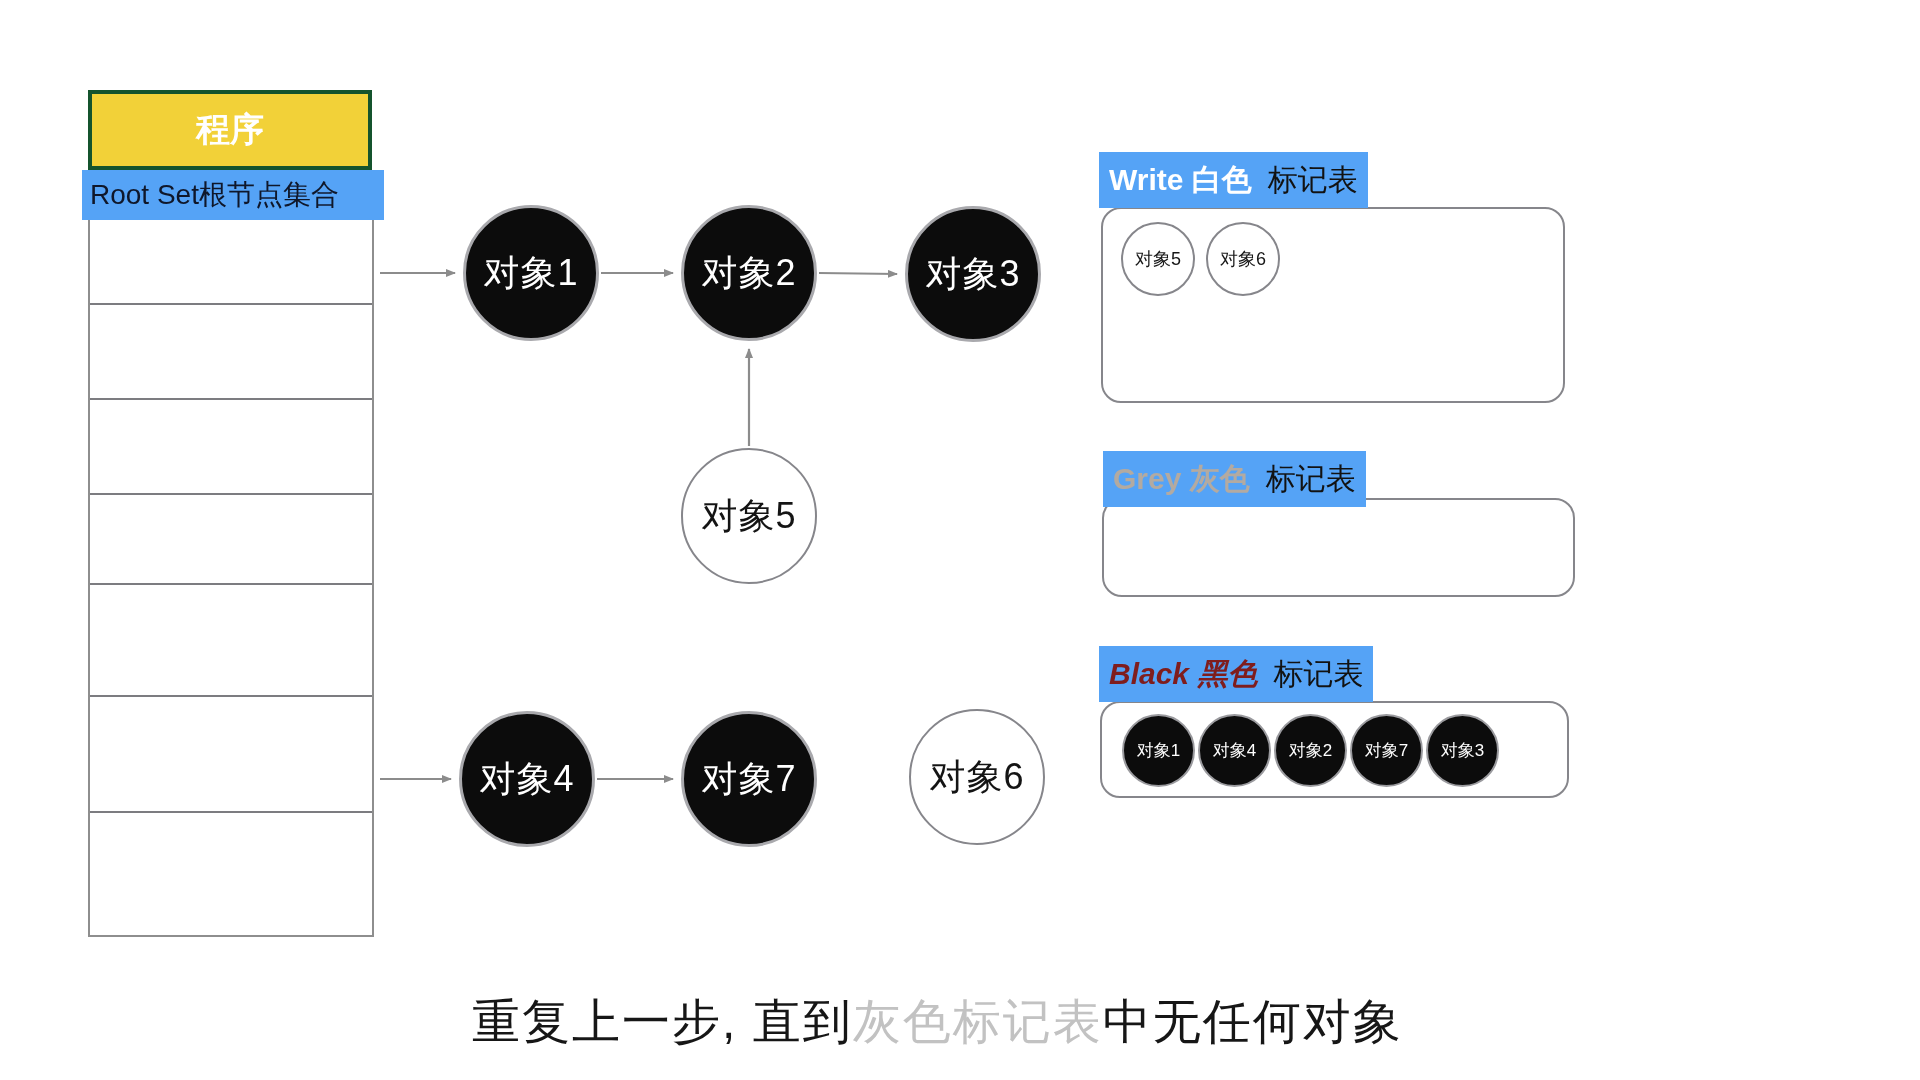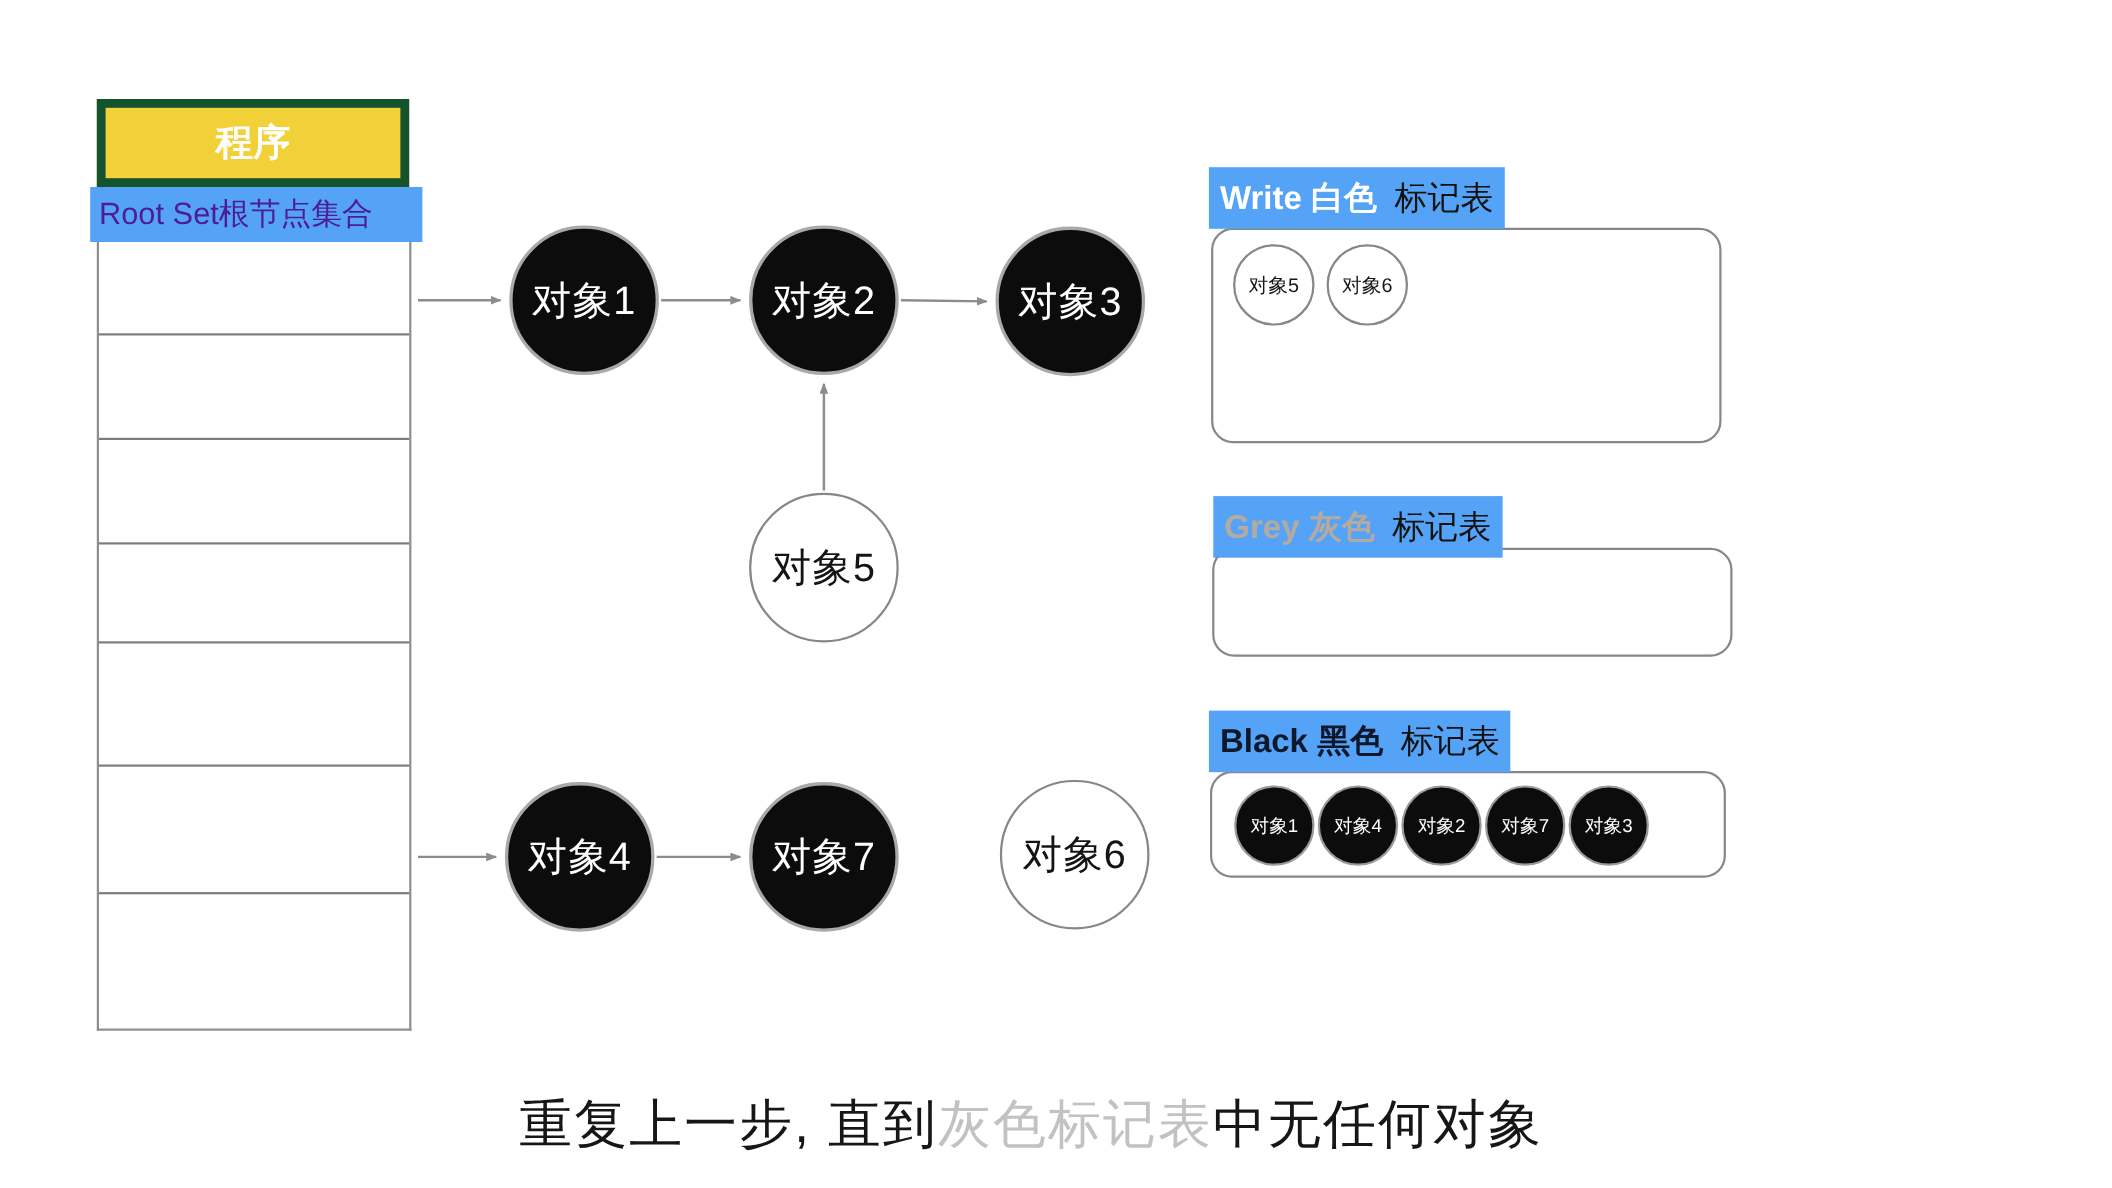--- a/index.html
+++ b/index.html
@@ -2,24 +2,24 @@
 <html><head>
 <meta charset="utf-8">
 <style>
   html,body{margin:0;padding:0;background:#fff;}
   .stage{position:relative;width:1920px;height:1080px;background:#ffffff;overflow:hidden;
          font-family:"Liberation Sans","DejaVu Sans",sans-serif;}
   .abs{position:absolute;}
 
   
   .program-header{left:88px;top:90px;width:284px;height:80px;background:#F2D138;
-    border:8px solid #14532d;box-sizing:border-box;display:flex;align-items:center;
+    border:4px solid #14532d;box-sizing:border-box;display:flex;align-items:center;
     justify-content:center;color:#ffffff;font-weight:bold;font-size:34px;z-index:2;}
   .root-banner{left:82px;top:170px;width:302px;height:50px;background:#55A3F6;
-    color:#4c1d95;font-size:28px;display:flex;align-items:center;padding-left:8px;
+    color:#0f172a;font-size:28px;display:flex;align-items:center;padding-left:8px;
     box-sizing:border-box;white-space:nowrap;z-index:2;}
   .table-body{left:88px;top:220px;width:286px;border:2px solid #8e8e8e;border-top:none;
     box-sizing:border-box;background:#fff;}
   .memory-row{border-bottom:2px solid #7c7c80;box-sizing:border-box;}
   .memory-row:last-child{border-bottom:none;}
 
   
   .node{position:absolute;border-radius:50%;display:flex;align-items:center;
     justify-content:center;box-sizing:border-box;z-index:2;}
   .node.black{background:#0c0c0c;border:3px solid #a9a9ad;color:#ffffff;}
@@ -29,21 +29,21 @@
   
   .edges{position:absolute;left:0;top:0;pointer-events:none;z-index:1;}
 
   
   .mark-label{position:absolute;background:#55A3F6;font-size:30px;height:56px;
     padding:0 10px;display:flex;align-items:center;white-space:nowrap;z-index:3;}
   .mark-label .strong{font-weight:bold;}
   .mark-label .suffix{color:#121212;font-weight:normal;margin-left:16px;}
   .g-write .strong{color:#ffffff;}
   .g-grey .strong{color:#b3aaa1;text-align:center;}
-  .g-black .strong{color:#0f172a;}
+  .g-black .strong{color:#7f1d1d;font-style:italic;}
   .mark-box{position:absolute;border:2px solid #86868b;border-radius:20px;background:#fff;
     display:flex;align-items:flex-start;box-sizing:border-box;z-index:2;}
   .box-write{padding:13px 0 0 18px;gap:11px;}
   .box-grey{padding:12px 0 0 18px;gap:11px;}
   .box-black{padding:11px 0 0 20px;gap:3px;}
   .chip{border-radius:50%;display:flex;align-items:center;justify-content:center;
     box-sizing:border-box;flex:0 0 auto;}
   .chip.white{width:74px;height:74px;border:2px solid #86868b;background:#fff;
     color:#161616;font-size:18px;}
   .chip.black{width:73px;height:73px;border:2px solid #9a9a9e;background:#0c0c0c;

